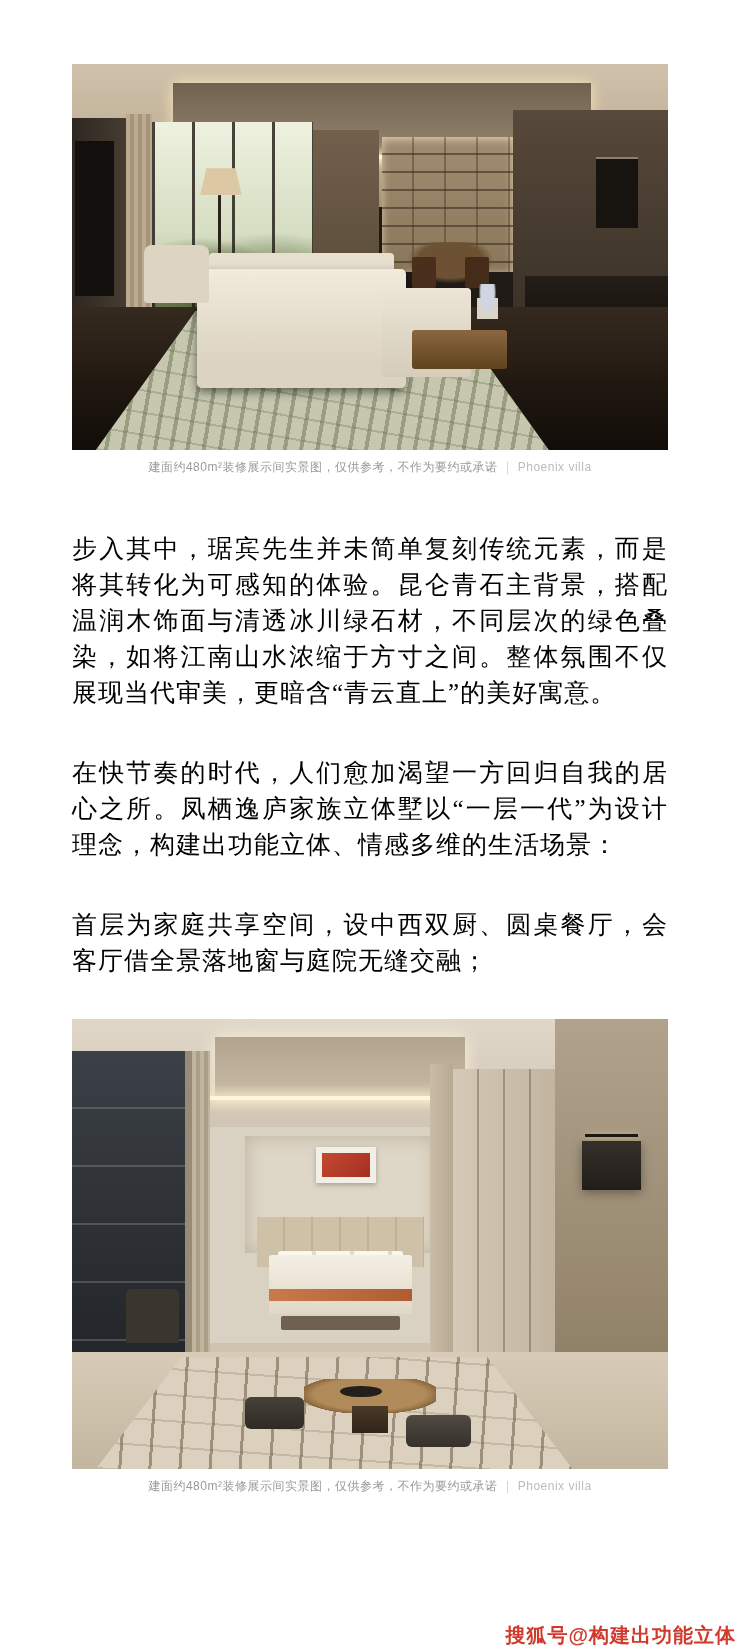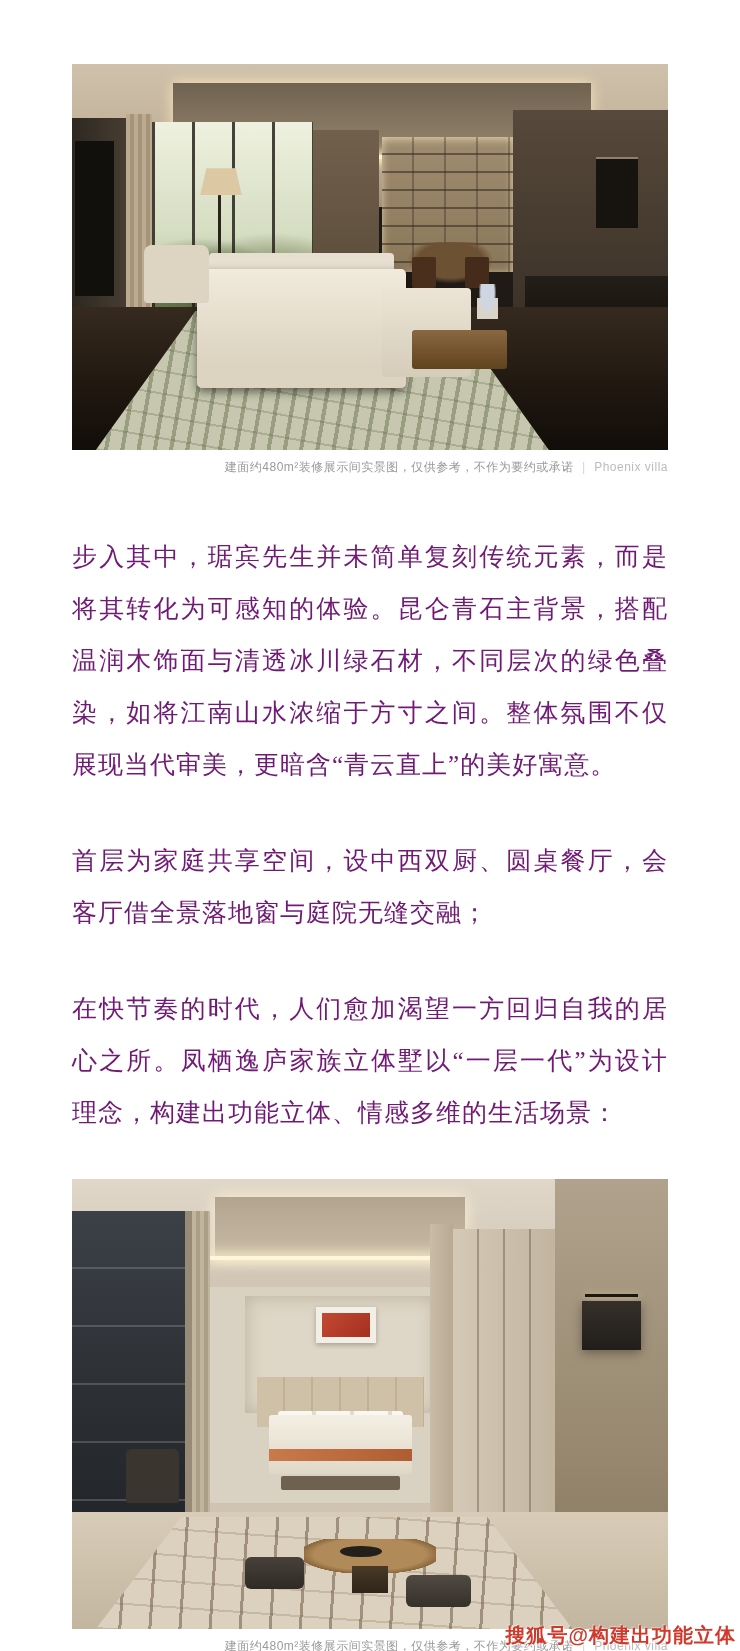--- a/index.html
+++ b/index.html
@@ -11,30 +11,30 @@
   .page{position:relative;width:740px;height:1651px;}
   .content{padding:64px 72px 0 72px;}
 
   
   figure{margin:0;}
   .photo{position:relative;width:596px;overflow:hidden;background:#1f1a16;}
   .photo *{position:absolute;}
   .photo1{height:386px;}
   .photo2{height:450px;background:#cfc3b2;}
   .caption{
-    margin-top:9px;text-align:right;font-size:12px;line-height:16px;
+    margin-top:9px;text-align:center;font-size:12px;line-height:16px;
     color:#9a9a9a;letter-spacing:.5px;
     font-family:"Liberation Sans","DejaVu Sans",sans-serif;
   }
   .caption .sep{color:#c9c9c9;padding:0 4px;}
   .caption .credit{color:#bcbcbc;}
 
   
   .para{
-    width:596px;font-size:25px;line-height:52px;color:#701a75;
+    width:596px;font-size:25px;line-height:36px;color:#000000;
     text-align:justify;letter-spacing:1px;margin:0;
   }
   .para-1{margin-top:56px;}
   .para-2{margin-top:44px;}
   .para-3{margin-top:44px;}
   .fig-2{margin-top:40px;}
 
   
   .p1-ceiling{left:0;top:0;width:100%;height:37%;background:linear-gradient(180deg,#cfc1ab 0%,#bdac93 70%,#a4937c 100%);}
   .p1-recess{left:17%;top:5%;width:70%;height:19%;background:linear-gradient(180deg,#6f6250 0%,#96876f 100%);box-shadow:0 0 14px rgba(255,236,190,.9);}
@@ -145,22 +145,22 @@
         <div class="p1-lamp-shade"></div>
         <div class="p1-table"></div>
         <div class="p1-vase"></div>
       </div>
       <figcaption class="caption">
         <span>建面约480m²装修展示间实景图，仅供参考，不作为要约或承诺</span><span class="sep">｜</span><span class="credit">Phoenix villa</span>
       </figcaption>
     </figure>
 
     <p class="para para-1">步入其中，琚宾先生并未简单复刻传统元素，而是将其转化为可感知的体验。昆仑青石主背景，搭配温润木饰面与清透冰川绿石材，不同层次的绿色叠染，如将江南山水浓缩于方寸之间。整体氛围不仅展现当代审美，更暗含“青云直上”的美好寓意。</p>
+    <p class="para para-2">在快节奏的时代，人们愈加渴望一方回归自我的居心之所。凤栖逸庐家族立体墅以“一层一代”为设计理念，构建出功能立体、情感多维的生活场景：</p>
     <p class="para para-3">首层为家庭共享空间，设中西双厨、圆桌餐厅，会客厅借全景落地窗与庭院无缝交融；</p>
-    <p class="para para-2">在快节奏的时代，人们愈加渴望一方回归自我的居心之所。凤栖逸庐家族立体墅以“一层一代”为设计理念，构建出功能立体、情感多维的生活场景：</p>
 
     <figure class="fig-2">
       <div class="photo photo2">
         <div class="p2-ceiling"></div>
         <div class="p2-recess"></div>
         <div class="p2-cove"></div>
         <div class="p2-window"></div>
         <div class="p2-panes"></div>
         <div class="p2-window-frame"></div>
         <div class="p2-curtain"></div>

